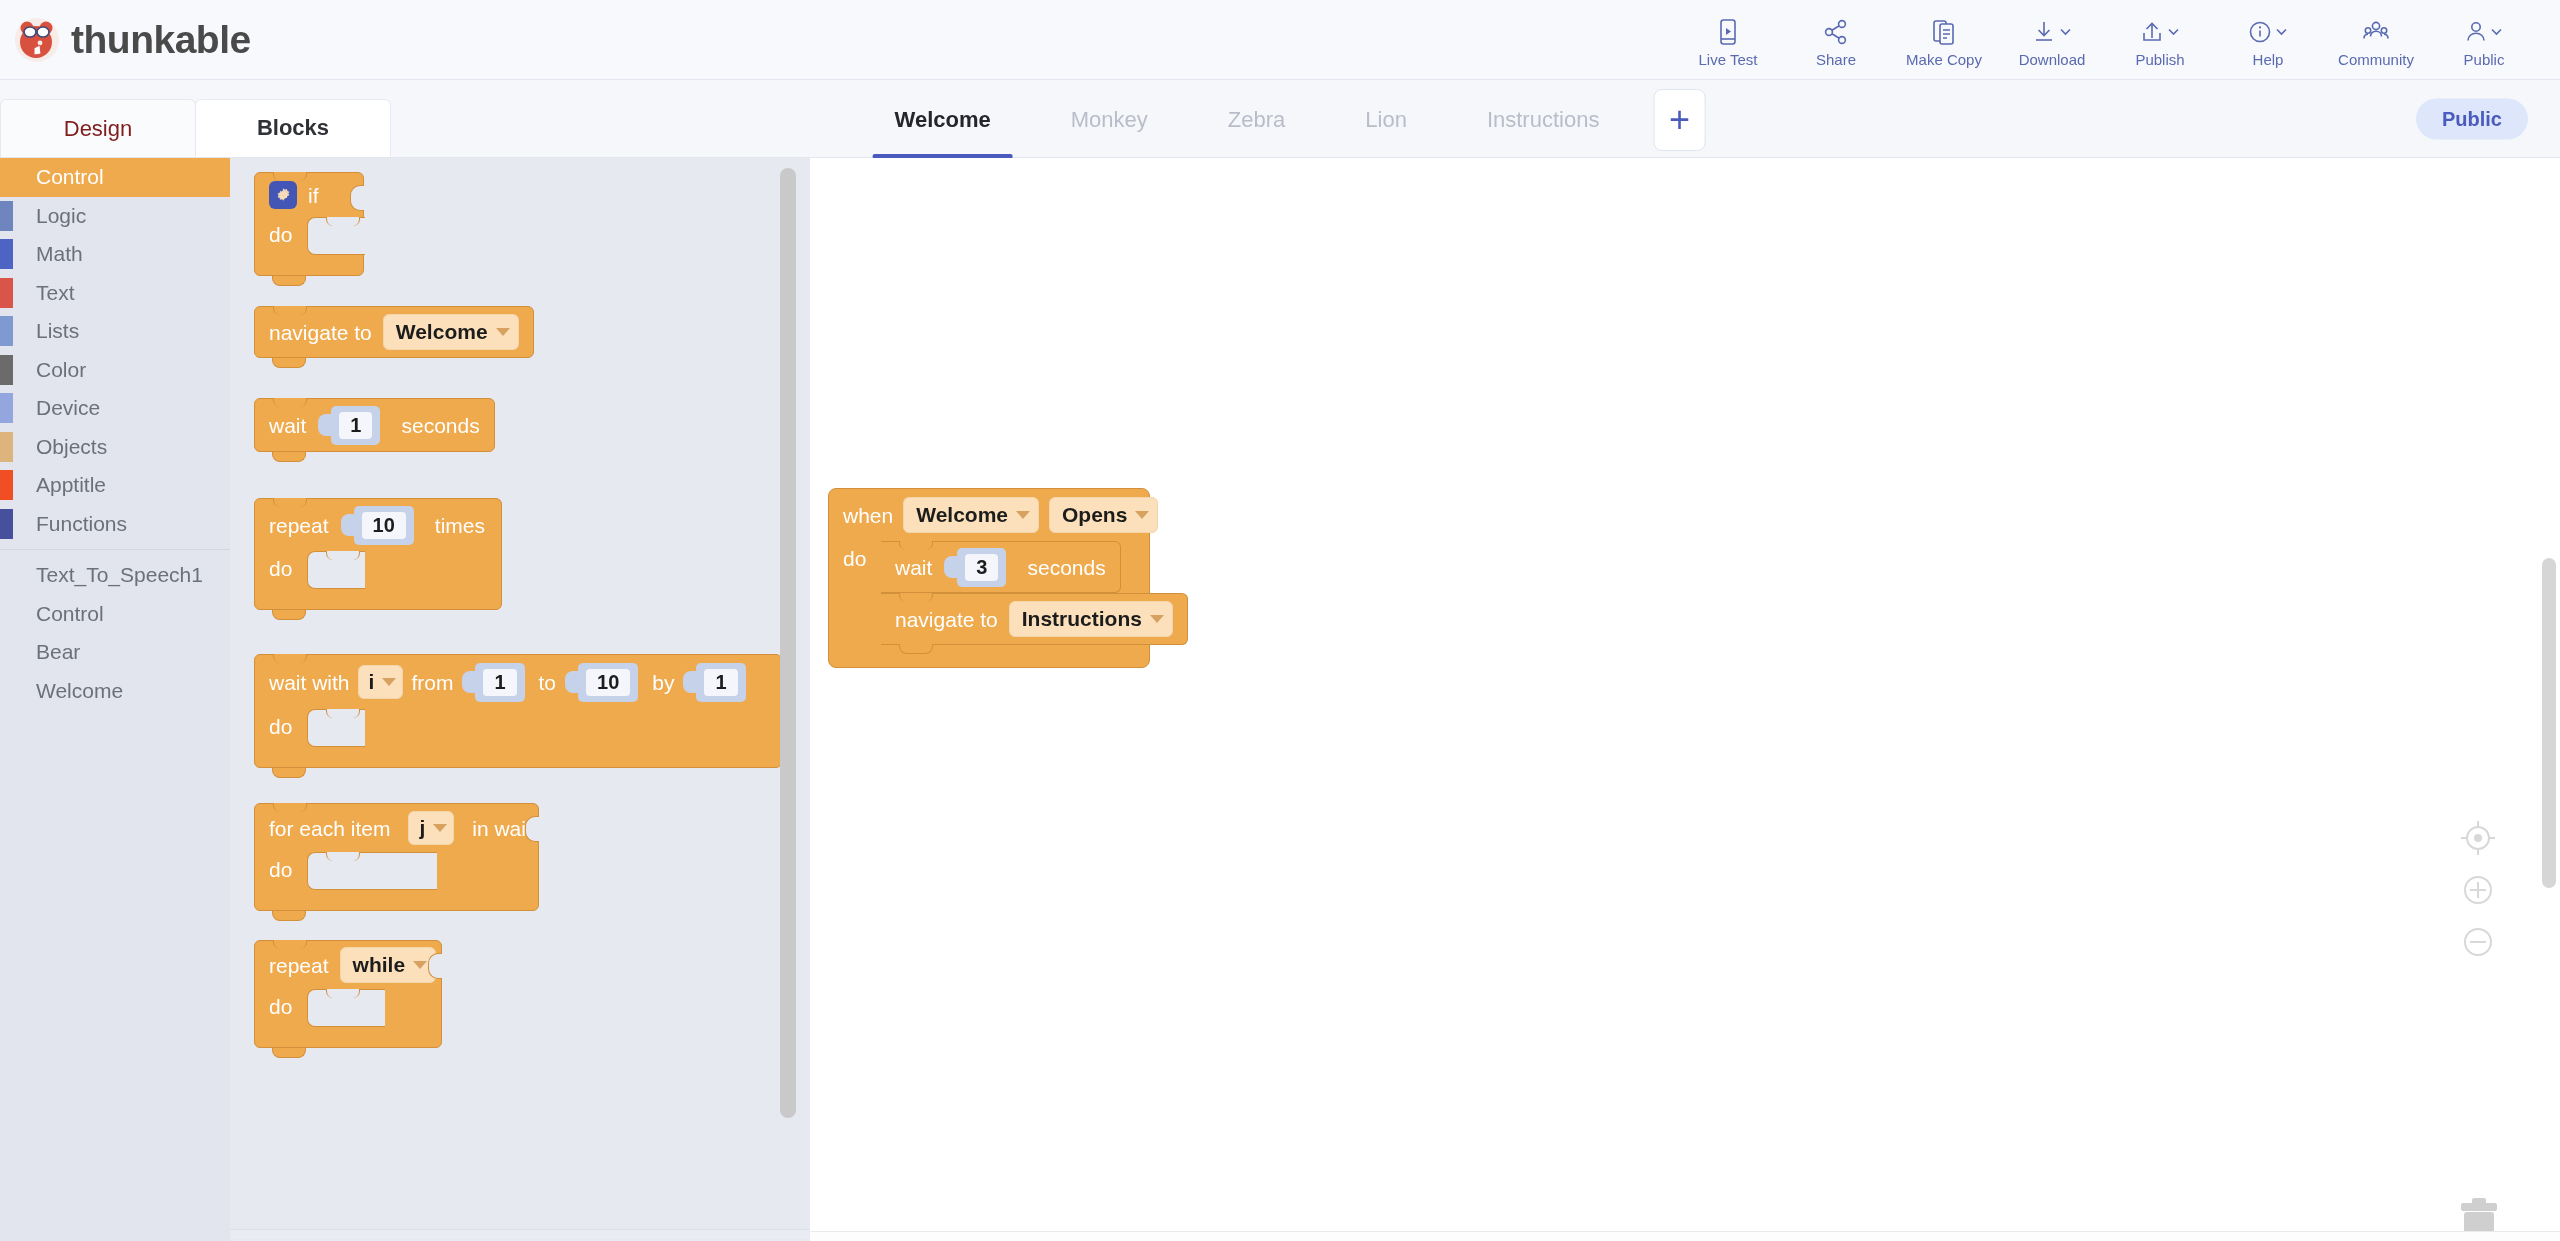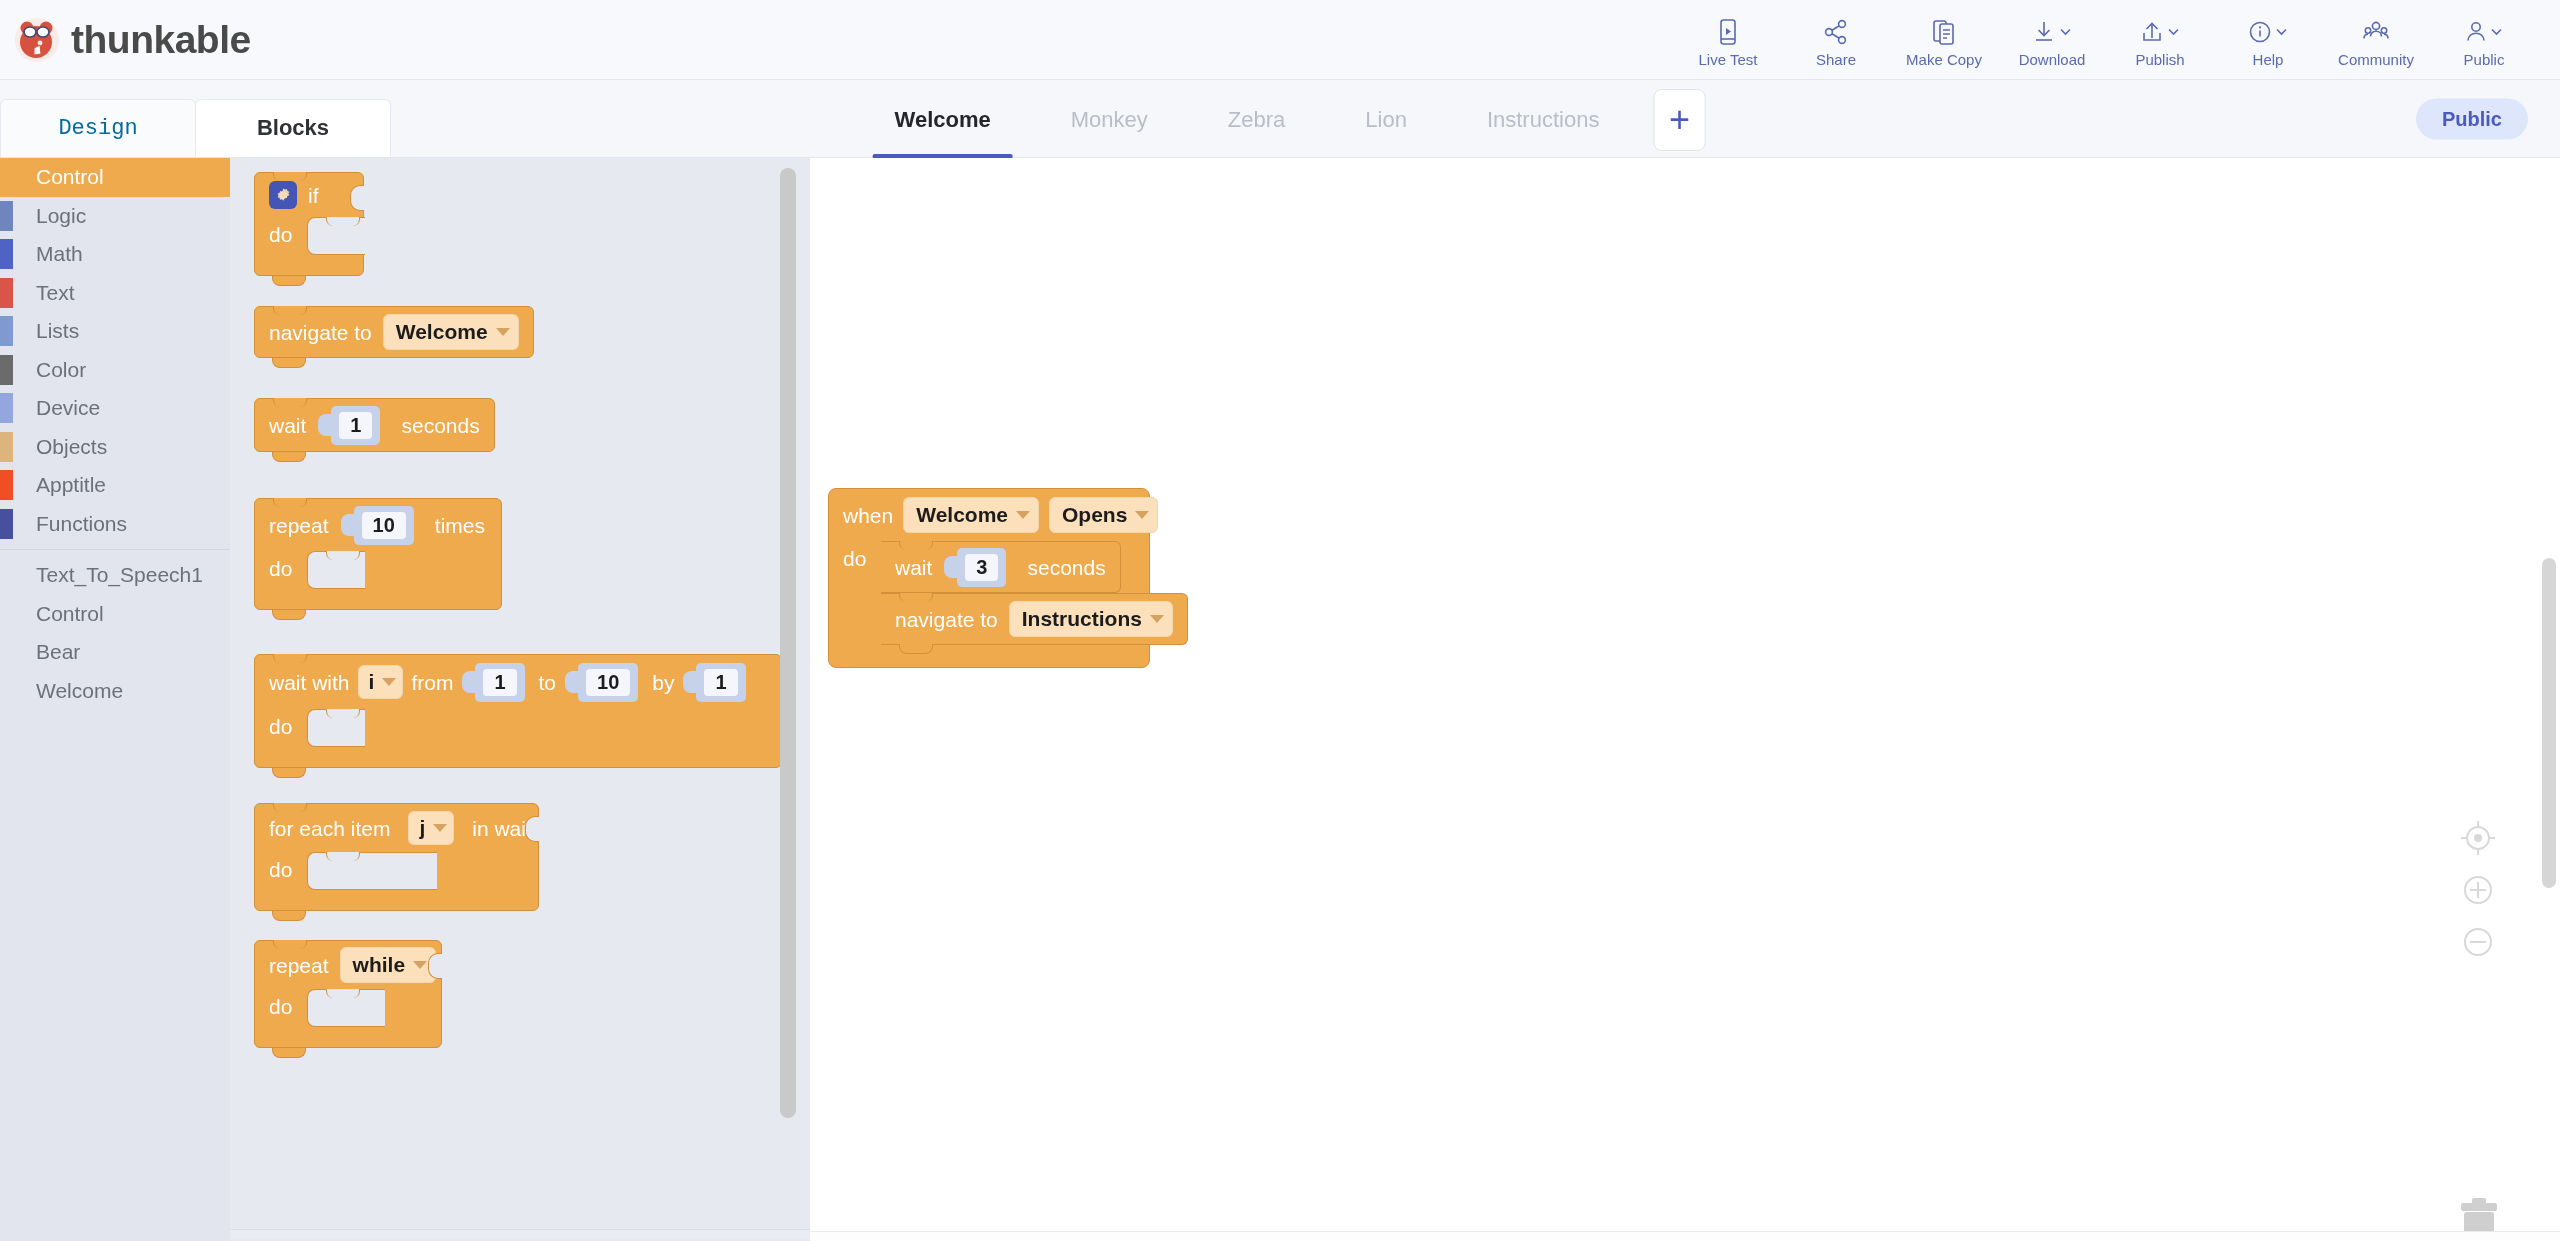--- a/index.html
+++ b/index.html
@@ -43,21 +43,21 @@
     border-top: 1px solid #e3e6ef;
     border-bottom: 1px solid #e3e6ef;
   }
   .mode-tabs { position:absolute; left: 0px; bottom: 0; display: flex; }
   .mode-tab {
     width: 196px; height: 58px;
     display: flex; align-items: center; justify-content: center;
     font-size: 22px; border-radius: 6px 6px 0 0;
     cursor: pointer; position: relative;
   }
-  .mode-tab.inactive { background: #fafbfd; color: #0369a1; border: 1px solid #e6e9f1; border-bottom: none; font-family: Liberation Mono, monospace; }
+  .mode-tab.inactive { background: #fafbfd; color: #7f1d1d; border: 1px solid #e6e9f1; border-bottom: none; }
   .mode-tab.active { background: #ffffff; color: #2f3136; font-weight: 700;
     border: 1px solid #e6e9f1; border-bottom: 1px solid #fff; margin-left: -1px; z-index:2; }
 
   .screen-tabs {
     position: absolute; left: 50%; transform: translateX(-50%);
     top: 0; height: 79px; display: flex; align-items: center; gap: 0px;
   }
   .screen-tab {
     height: 79px; padding: 0 40px;
     display: flex; align-items: center; justify-content: center;

